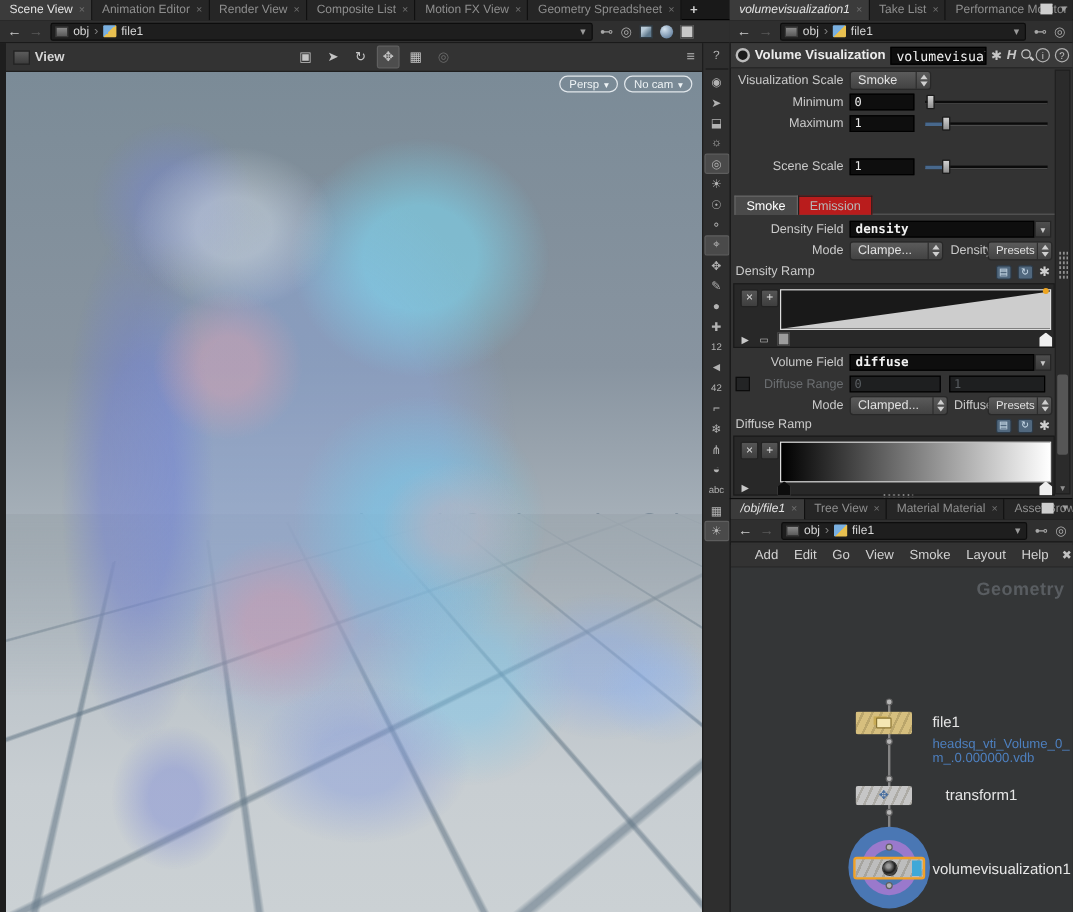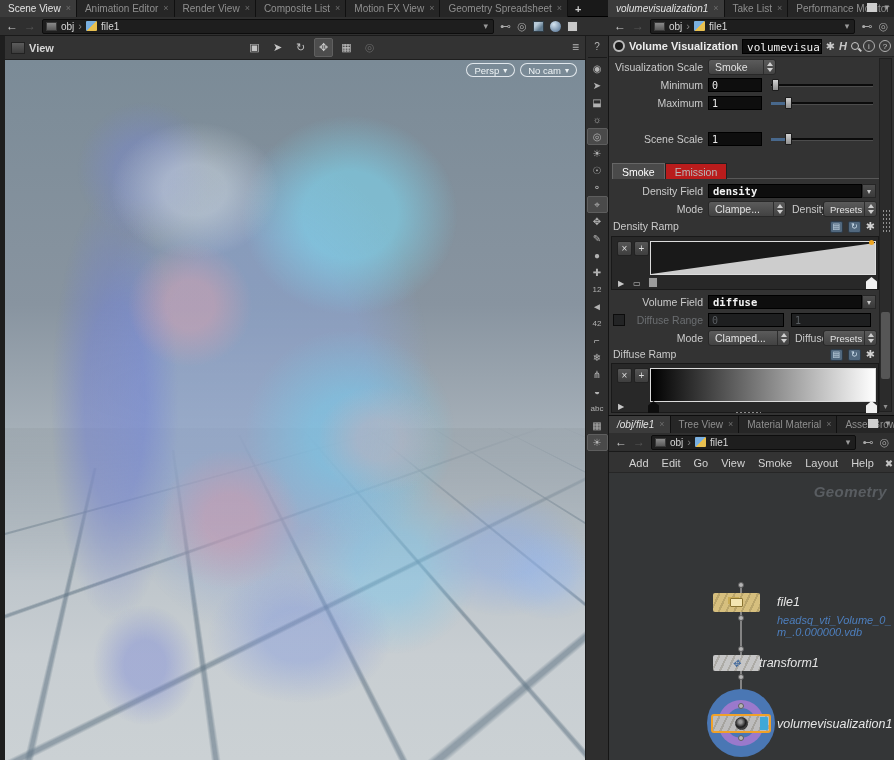--- a/index.html
+++ b/index.html
@@ -126,21 +126,21 @@
      background-image:radial-gradient(#909090 0.8px, transparent 1px); background-size:3px 4px; }
   .hgrip { position:absolute; left:735px; top:411px; width:26px; height:5px;
      background-image:radial-gradient(#8a8a8a 0.8px, transparent 1px); background-size:4px 3px; }
 
   
   #net-pane { position:absolute; left:608px; top:415px; width:286px; height:345px; background:#333; border-left:1px solid #151515; border-top:1px solid #0d0d0d; }
   #net-menubar { position:absolute; left:0; top:38px; width:286px; height:19px; background:#333; border-bottom:1px solid #262626; display:flex; align-items:center; gap:11px; padding:0 6px 0 20px; }
   .menu-item { color:#d2d2d2; font-size:11px; }
   #net-menu-icons { display:flex; gap:6px; margin-left:auto; }
   .nmicon { color:#c2c2c2; font-size:10px; }
-  .ncanvas { position:absolute; left:0; top:57px; width:286px; height:288px; background:#343637; overflow:hidden;font-style:italic; }
+  .ncanvas { position:absolute; left:0; top:57px; width:286px; height:288px; background:#343637; overflow:hidden; }
   .watermark { position:absolute; right:8px; top:10px; color:#595d61; font-size:15px; font-weight:bold; letter-spacing:.4px; }
   .wire { position:absolute; left:131px; top:112px; width:1.5px; height:146px; background:#848484; }
   .ndot { position:absolute; width:6px; height:6px; border-radius:50%; background:#b5b5b5; border:1px solid #5e5e5e; }
   .nnode { position:absolute; border-radius:2px; display:flex; align-items:center; justify-content:center;
      background-image:repeating-linear-gradient(115deg, transparent 0 5px, rgba(60,50,20,.18) 5px 7px); }
   .nnode.file { left:104px; top:120px; width:47px; height:19px; background-color:#d6bf7e; }
   .folder-icon { width:13px; height:9px; background:#f4e6b2; border:1px solid #8a7432; border-radius:1px; box-shadow:-3px -2px 0 -1px #c8ab55; }
   .nnode.xform { left:104px; top:182px; width:47px; height:16px; background-color:#c6c6c6; }
   .xform-glyph { color:#476d9e; font-size:10px; }
   .ring-outer { position:absolute; left:98px; top:216px; width:68px; height:68px; border-radius:50%; background:#4a77b4; }
@@ -548,21 +548,21 @@
       <div class="nnode file">
         <span class="folder-icon"></span>
       </div>
       <span class="nlabel" style="left:168px;top:122px;">file1</span>
       <span class="nfile" style="left:168px;top:141px;">headsq_vti_Volume_0_</span>
       <span class="nfile" style="left:168px;top:153px;">m_.0.000000.vdb</span>
 
       <div class="nnode xform">
         <span class="xform-glyph">✥</span>
       </div>
-      <span class="nlabel" style="left:150px;top:183px;">transform1</span>
+      <span class="nlabel" style="left:179px;top:183px;">transform1</span>
 
       <div class="ring-outer"></div>
       <div class="ring-purple"></div>
       <div class="ring-inner"></div>
       <span class="ndot" style="left:129px;top:230px;"></span>
       <div class="nnode vol">
         <span class="lens"></span>
         <span class="volblue"></span>
       </div>
       <span class="ndot" style="left:129px;top:262px;"></span>

